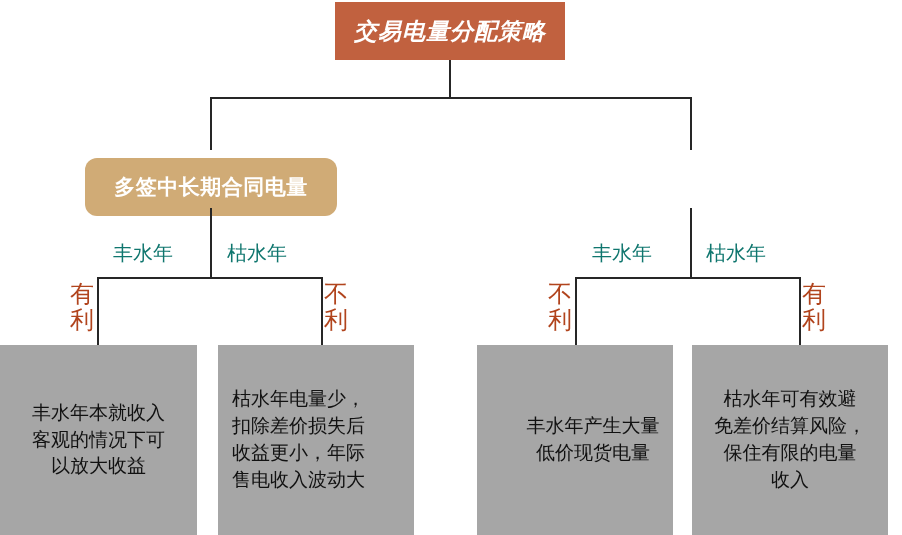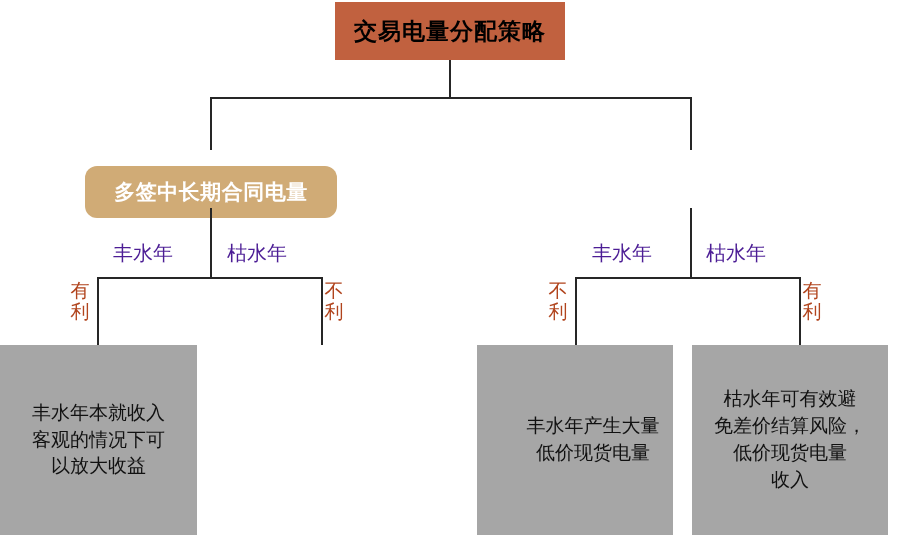--- a/index.html
+++ b/index.html
@@ -28,30 +28,31 @@
     justify-content: center;
     text-align: center;
   }
 
   .title-node {
     left: 335px;
     top: 2px;
     width: 230px;
     height: 58px;
     background: #c1613f;
-    color: #000000;
+    color: #ffffff;
     font-weight: bold;
     font-size: 23px;
     letter-spacing: 1px;
+    font-style: italic;
   }
 
   .branch-node {
-    top: 166px;
+    top: 158px;
     width: 252px;
-    height: 52px;
+    height: 58px;
     background: #d0ab76;
     color: #ffffff;
     font-weight: bold;
     font-size: 21px;
     border-radius: 12px;
     letter-spacing: 0.5px;
   }
   .branch-left  { left: 85px; }
   .branch-right { left: 551px; }
 
@@ -82,27 +83,27 @@
     position: absolute;
     background: #262626;
   }
   .vline { width: 2px; }
   .hline { height: 2px; }
 
   
   .year-label {
     position: absolute;
     font-size: 20px;
-    color: #4c1d95;
+    color: #0f766e;
     white-space: nowrap;
   }
 
   .verdict-label {
     position: absolute;
-    font-size: 19px;
+    font-size: 24px;
     color: #b1441d;
     width: 20px;
     line-height: 1.08;
     text-align: center;
     word-break: break-all;
   }
 </style>
 </head>
 <body>
 
@@ -143,26 +144,32 @@
 
   <span class="verdict-label" style="left:548px; top:281px;">不利</span>
   <span class="verdict-label" style="left:802px; top:281px;">有利</span>
 
   <div class="node leaf-node leaf-1">
     <span class="leaf-text">丰水年本就收入
 客观的情况下可
 以放大收益</span>
   </div>
 
+  <div class="node leaf-node leaf-2">
+    <span class="leaf-text">枯水年电量少，
+扣除差价损失后
+收益更小，年际
+售电收入波动大</span>
+  </div>
 
   <div class="node leaf-node leaf-3">
     <span class="leaf-text">丰水年产生大量
 低价现货电量</span>
   </div>
 
   <div class="node leaf-node leaf-4">
     <span class="leaf-text">枯水年可有效避
 免差价结算风险，
-低价现货电量
+保住有限的电量
 收入</span>
   </div>
 
 </div>
 
 </body></html>

